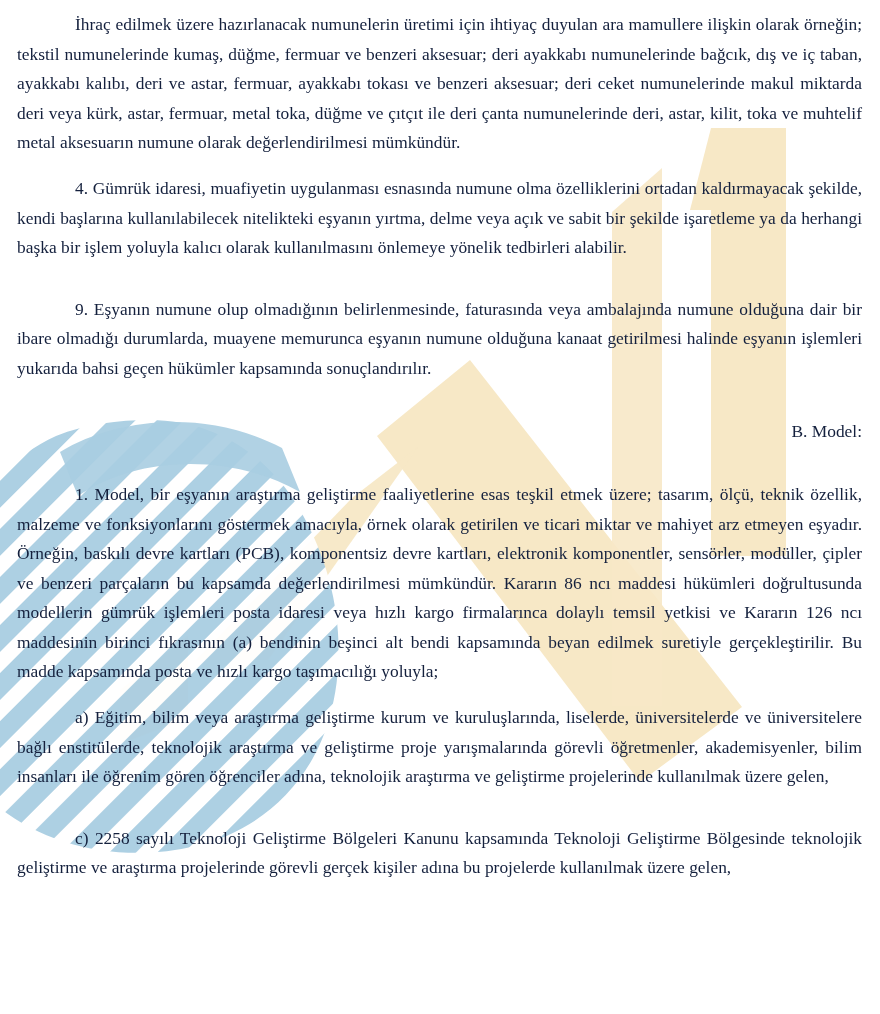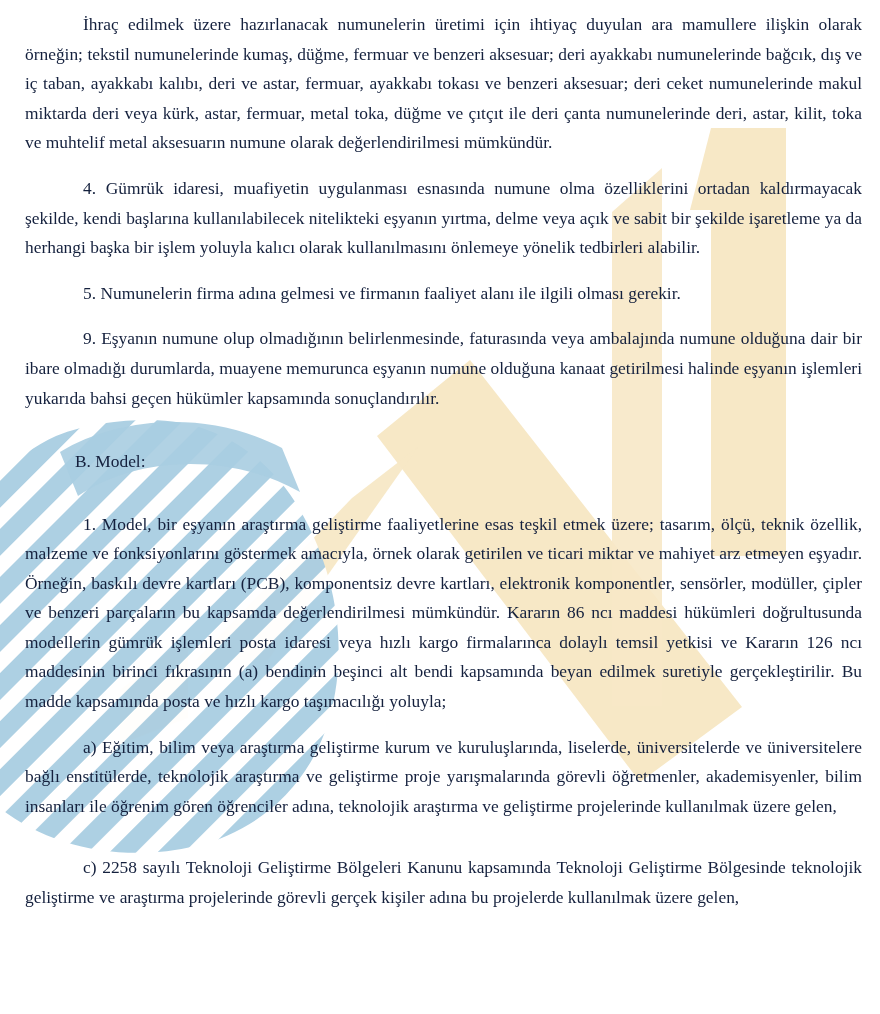--- a/index.html
+++ b/index.html
@@ -38,36 +38,36 @@
   #content {
     position: absolute;
     left: 0; top: 0;
     width: 880px;
     z-index: 2;
     padding: 0;
     box-sizing: border-box;
   }
 
   .para {
-    margin: 0 0 0 8px;
+    margin: 0 0 0 0;
     padding: 0 18px 0 17px;
     font-size: 17.4px;
     line-height: 29.6px;
     text-align: justify;
     text-indent: 58px;
     hyphens: none;
     -webkit-font-smoothing: antialiased;
   }
   .gap-md { height: 16px; }
   .heading {
     padding: 0 18px 0 17px;
     font-size: 17.4px;
     line-height: 29.6px;
     text-indent: 58px;
-    text-align: left;
+    text-align: right;
   }
   .lead-top { height: 10px; }
 </style>
 </head>
 <body>
 
 <div id="page">
 
   <div id="watermark-layer">
     <svg width="880" height="1014" viewBox="0 0 880 1014" xmlns="http://www.w3.org/2000/svg">
@@ -119,21 +119,20 @@
     <div class="lead-top"></div>
 
     <p class="para">İhraç edilmek üzere hazırlanacak numunelerin üretimi için ihtiyaç duyulan ara mamullere ilişkin olarak örneğin; tekstil numunelerinde kumaş, düğme, fermuar ve benzeri aksesuar; deri ayakkabı numunelerinde bağcık, dış ve iç taban, ayakkabı kalıbı, deri ve astar, fermuar, ayakkabı tokası ve benzeri aksesuar; deri ceket numunelerinde makul miktarda deri veya kürk, astar, fermuar, metal toka, düğme ve çıtçıt ile deri çanta numunelerinde deri, astar, kilit, toka ve muhtelif metal aksesuarın numune olarak değerlendirilmesi mümkündür.</p>
 
     <div class="gap-md"></div>
 
     <p class="para">4. Gümrük idaresi, muafiyetin uygulanması esnasında numune olma özelliklerini ortadan kaldırmayacak şekilde, kendi başlarına kullanılabilecek nitelikteki eşyanın yırtma, delme veya açık ve sabit bir şekilde işaretleme ya da herhangi başka bir işlem yoluyla kalıcı olarak kullanılmasını önlemeye yönelik tedbirleri alabilir.</p>
 
     <div class="gap-md"></div>
 
-    <p class="para">5. Numunelerin firma adına gelmesi ve firmanın faaliyet alanı ile ilgili olması gerekir.</p>
 
     <div class="gap-md"></div>
 
     <p class="para">9. Eşyanın numune olup olmadığının belirlenmesinde, faturasında veya ambalajında numune olduğuna dair bir ibare olmadığı durumlarda, muayene memurunca eşyanın numune olduğuna kanaat getirilmesi halinde eşyanın işlemleri yukarıda bahsi geçen hükümler kapsamında sonuçlandırılır.</p>
 
     <div class="gap-md"></div>
 
     <p class="heading">B. Model:</p>
 
     <div class="gap-md"></div>

